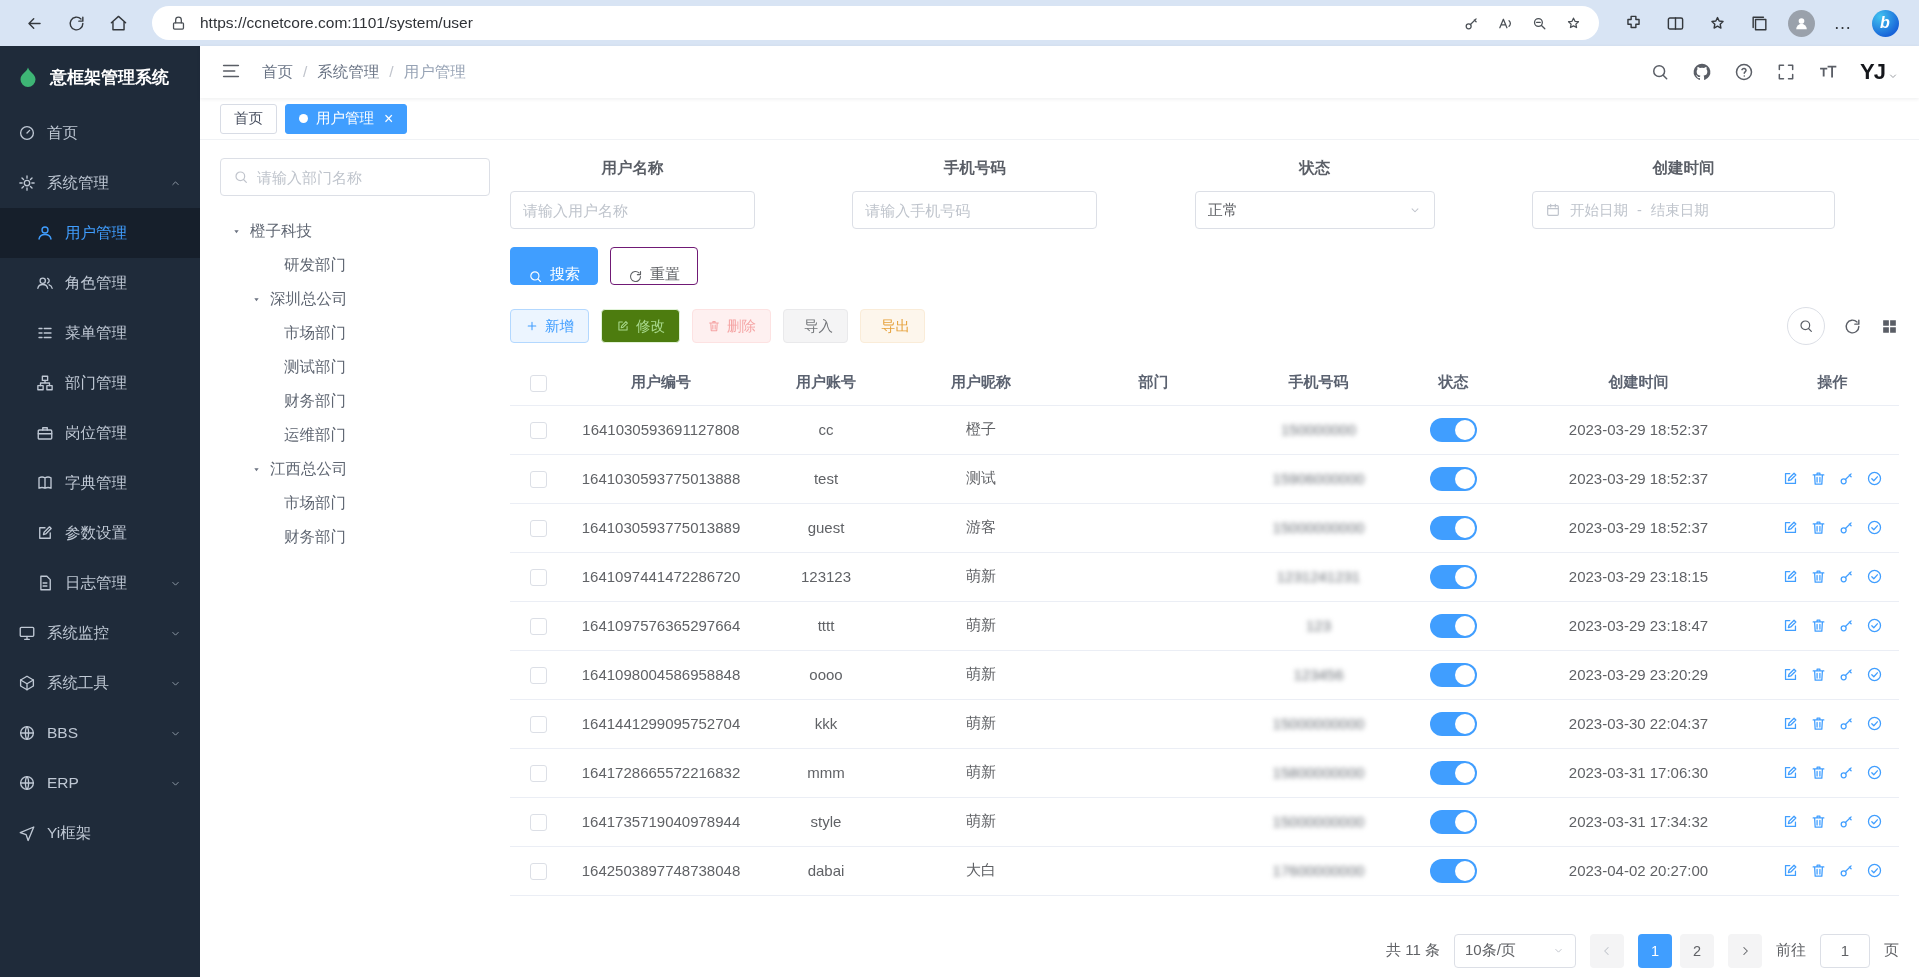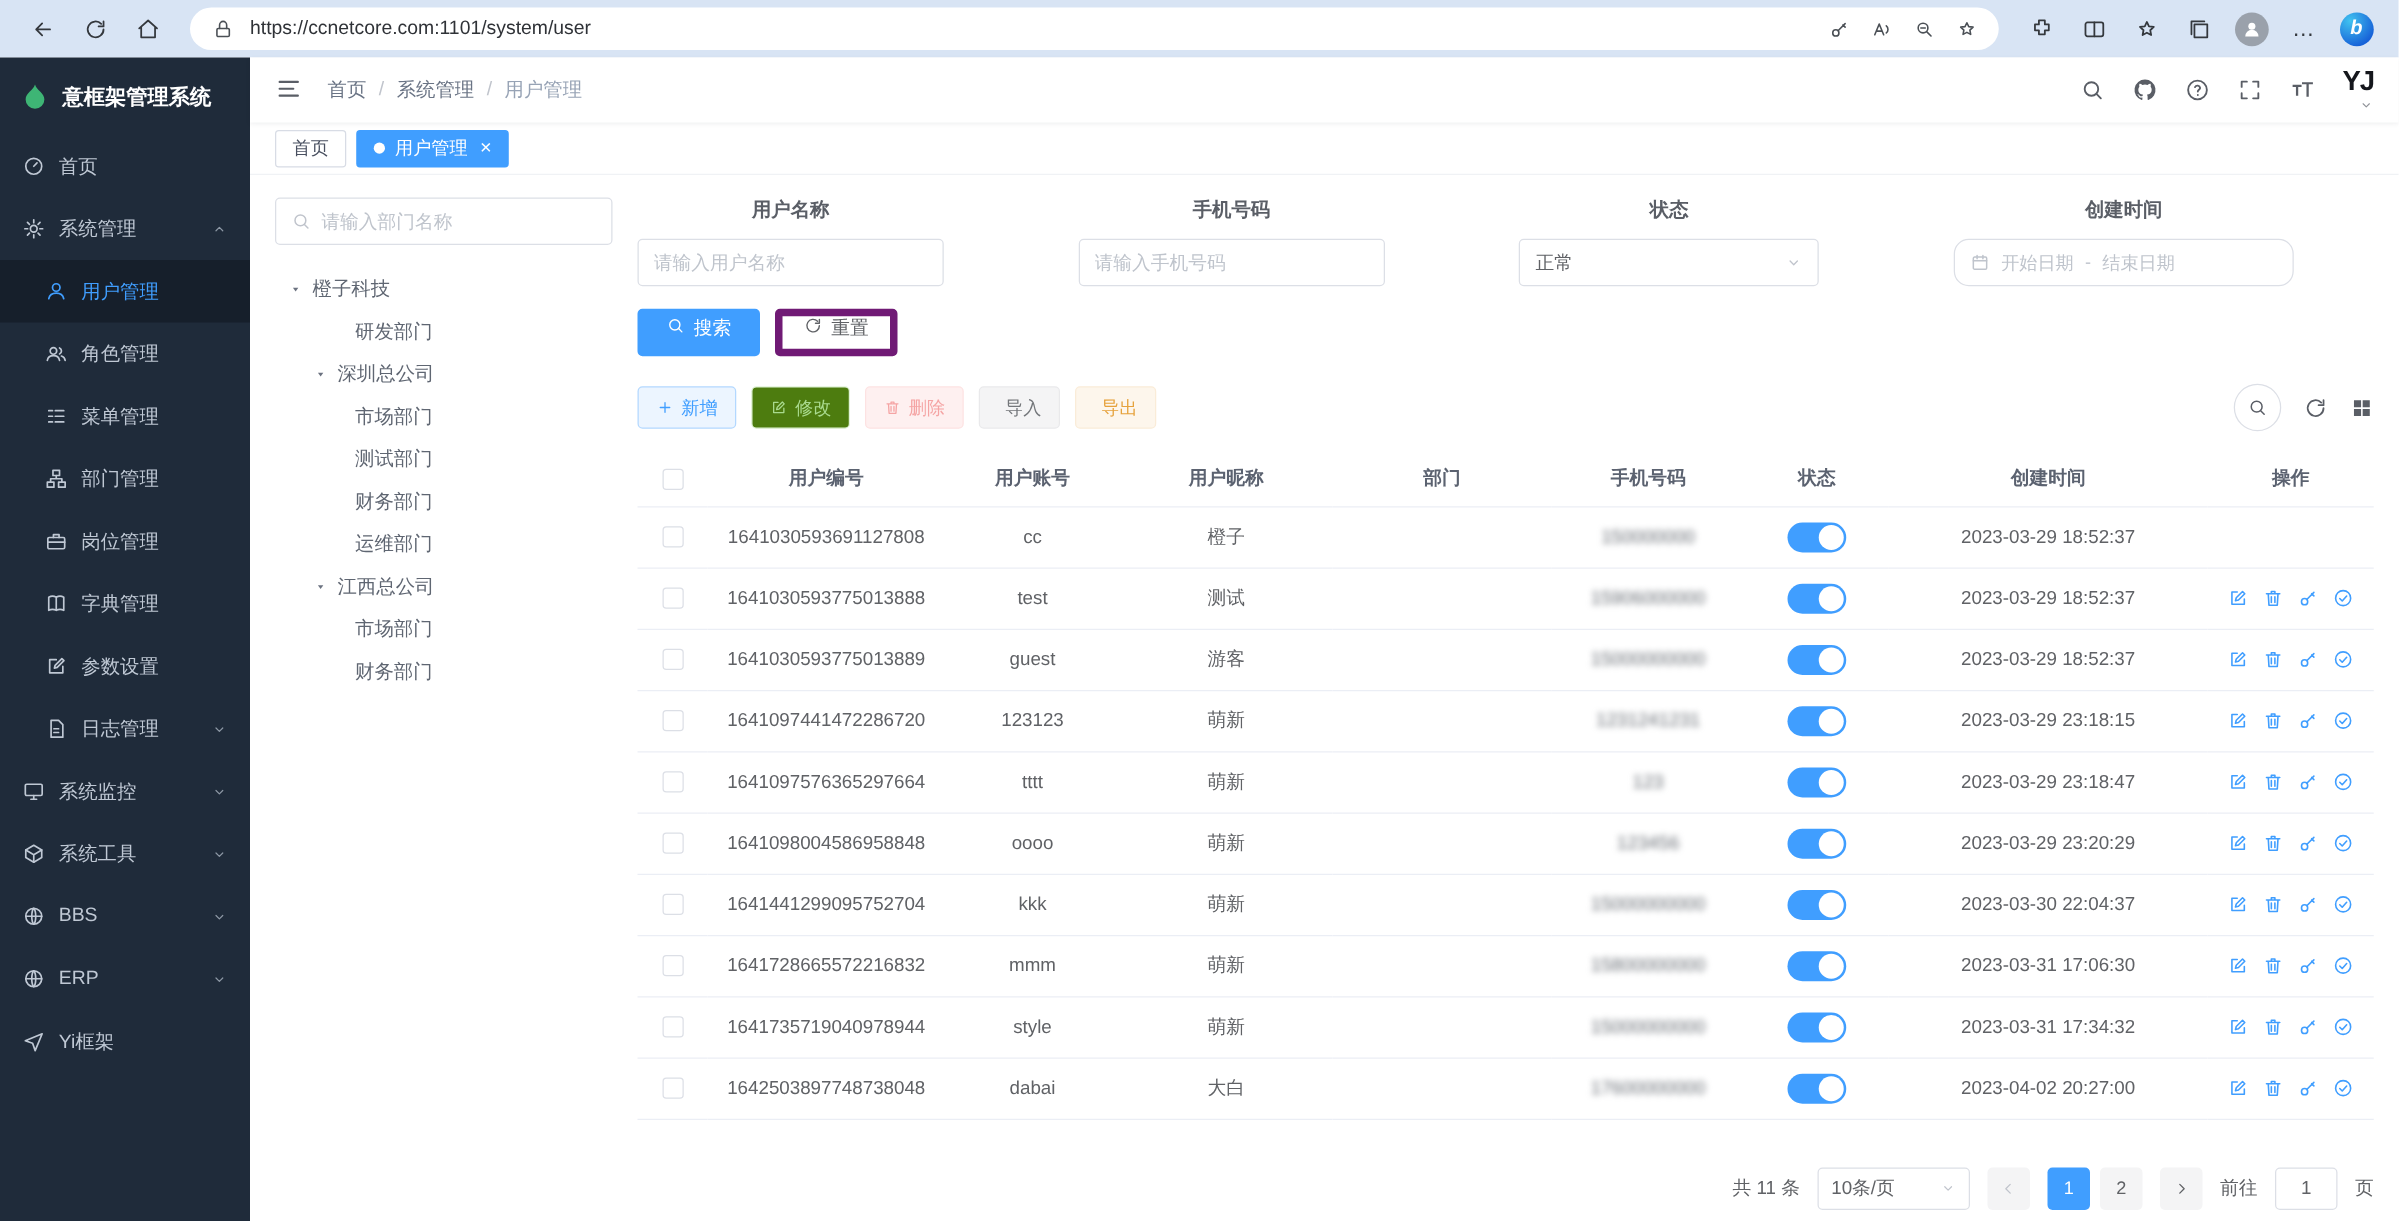--- a/index.html
+++ b/index.html
@@ -41,21 +41,21 @@
   .navbar { height:52px; background:#fff; display:flex; align-items:center; padding:0 20px; gap:18px; box-shadow:0 1px 4px rgba(0,21,41,.08); position:relative; z-index:2; flex:none; }
   .hamburger { width:24px; height:24px; color:#5a5e66; cursor:pointer; }
   .hamburger svg { width:22px; height:22px; }
   .breadcrumb { display:flex; align-items:center; gap:10px; font-size:15.5px; }
   .bc-item { color:#6a7485; cursor:pointer; }
   .bc-item.last { color:#97a3b5; cursor:default; }
   .bc-sep { color:#c0c4cc; }
   .nav-right { margin-left:auto; display:flex; align-items:center; gap:22px; color:#5a5e66; }
   .nav-right .nicon { width:20px; height:20px; cursor:pointer; }
   .nav-right .nicon svg { width:20px; height:20px; }
-  .yj { display:flex; align-items:flex-end; gap:2px; cursor:pointer;flex-direction:column; }
+  .yj { display:flex; align-items:flex-end; gap:2px; cursor:pointer; }
   .yj-logo { font-weight:800; font-size:22px; letter-spacing:-1px; color:#15171c; line-height:1; }
   .yj-caret { width:12px; height:12px; color:#909399; margin-bottom:1px; }
   .yj-caret svg { width:12px; height:12px; }
 
   
   .tabbar { height:42px; background:#fff; border-bottom:1px solid #f0f2f5; display:flex; align-items:center; gap:8px; padding:0 20px; flex:none; }
   .tab { height:30px; display:flex; align-items:center; gap:8px; padding:0 13px; border:1px solid #d8dce5; border-radius:3px; background:#fff; font-size:14.5px; color:#495060; cursor:pointer; }
   .tab.active { background:#409eff; border-color:#409eff; color:#fff; }
   .tab-dot { width:9px; height:9px; border-radius:50%; background:#fff; }
   .tab-close { font-size:16px; line-height:1; margin-left:2px; }
@@ -80,25 +80,25 @@
   
   .filter-row { display:flex; align-items:center; justify-content:space-between; padding-right:64px; }
   .fgroup { display:flex; align-items:center; gap:12px;flex-direction:column; }
   .flabel { font-size:15.5px; font-weight:600; color:#5a5e66; white-space:nowrap; }
   .fctl { height:38px; border:1px solid #dcdfe6; border-radius:4px; background:#fff; }
   input.fctl { width:245px; padding:0 12px; font-size:15px; color:#606266; outline:none; }
   input.fctl::placeholder { color:#bfc4cc; }
   .fselect { width:240px; display:flex; align-items:center; justify-content:space-between; padding:0 12px; font-size:15px; color:#606266; cursor:pointer; }
   .fselect .sel-caret { width:14px; height:14px; color:#c0c4cc; }
   .fselect .sel-caret svg { width:14px; height:14px; }
-  .fdate { width:272px; display:flex; align-items:center; gap:9px; padding:0 12px; font-size:14.5px; color:#bfc4cc; cursor:pointer;border-radius:12px; }
+  .fdate { width:303px; display:flex; align-items:center; gap:9px; padding:0 12px; font-size:14.5px; color:#bfc4cc; cursor:pointer; }
   .fdate svg { width:16px; height:16px; flex:none; }
 
   .btn-row { margin-top:18px; display:flex; gap:12px; }
-  .btn { height:38px; padding:0 17px; border-radius:4px; font-size:15px; display:inline-flex; align-items:flex-start; gap:7px; cursor:pointer; border:6px solid #701a75; background:#fff; color:#606266; }
+  .btn { height:38px; padding:0 17px; border-radius:4px; font-size:15px; display:inline-flex; align-items:flex-end; gap:7px; cursor:pointer; border:1px solid #701a75; background:#fff; color:#606266; }
   .btn svg { width:15px; height:15px; }
   .btn.primary { background:#409eff; border-color:#409eff; color:#fff; }
 
   
   .toolbar { margin-top:22px; display:flex; align-items:center; gap:12px; }
   .sbtn { height:34px; padding:0 14px; border-radius:4px; font-size:14.5px; display:inline-flex; align-items:center; gap:6px; cursor:pointer; border:1px solid; }
   .sbtn svg { width:14px; height:14px; }
   .sbtn.add { background:#ecf5ff; border-color:#b3d8ff; color:#409eff;align-items:center; }
   .sbtn.edit { background:#4d7c0f; border-color:#e1f3d8; color:#a9da8e;justify-content:space-between; }
   .sbtn.del { background:#fef0f0; border-color:#fde2e2; color:#f5a4a4; }

